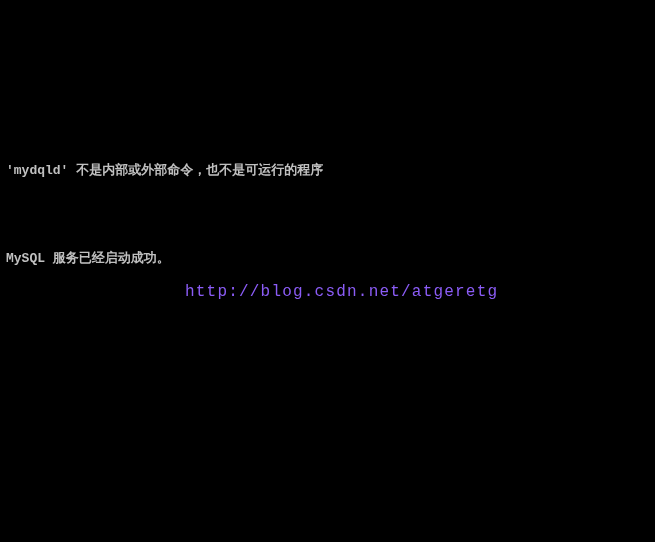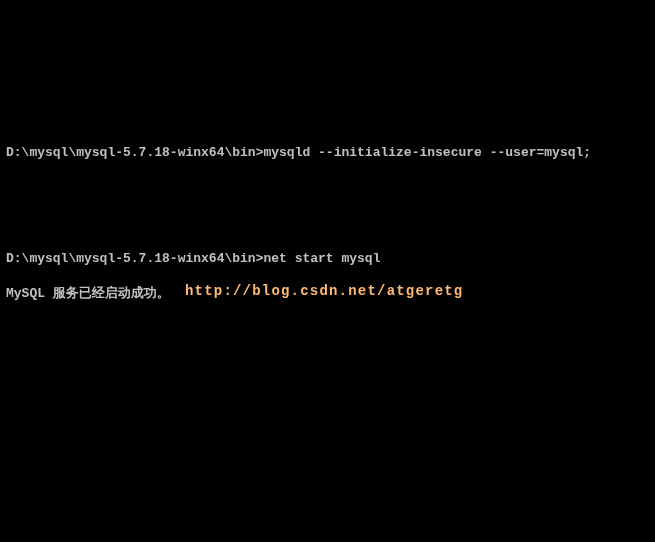--- a/index.html
+++ b/index.html
@@ -21,47 +21,46 @@
       position: relative;
       font-weight: bold;
     }
     .line {
       display: block;
     }
     .watermark {
       position: absolute;
       top: 282px;
       left: 185px;
-      color: #fdba74;
-      font-size: 14px;
-      font-weight: bold;
+      color: #8b5cf6;
+      font-size: 16px;
+      font-weight: normal;
       letter-spacing: 1.2px;
       pointer-events: none;
       z-index: 5;
     }
     .content {
       position: relative;
       z-index: 1;
     }
   </style>
 </head>
 <body>
 
 
 
 <div class="watermark">http://blog.csdn.net/atgeretg</div>
 
 <div class="content">
 <span class="line"></span>
-<span class="line">D:\mysql\mysql-5.7.18-winx64\bin&gt;mysqld --initialize-insecure --user=mysql;</span>
+<span class="line"></span>
+<span class="line">'mydqld' 不是内部或外部命令，也不是可运行的程序</span>
 <span class="line"></span>
 <span class="line"></span>
 <span class="line"></span>
-<span class="line"></span>
-<span class="line">D:\mysql\mysql-5.7.18-winx64\bin&gt;net start mysql</span>
 <span class="line">MySQL 服务已经启动成功。</span>
 <span class="line"></span>
 <span class="line"></span>
 
 
 
 
 
 <span class="line"></span>
 

